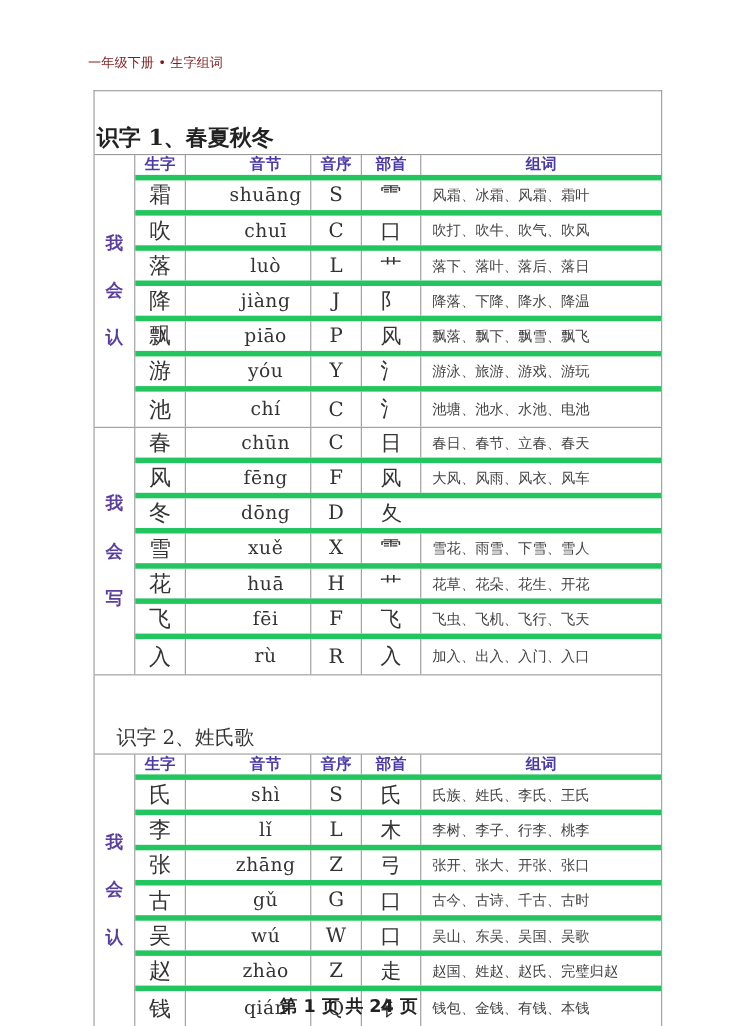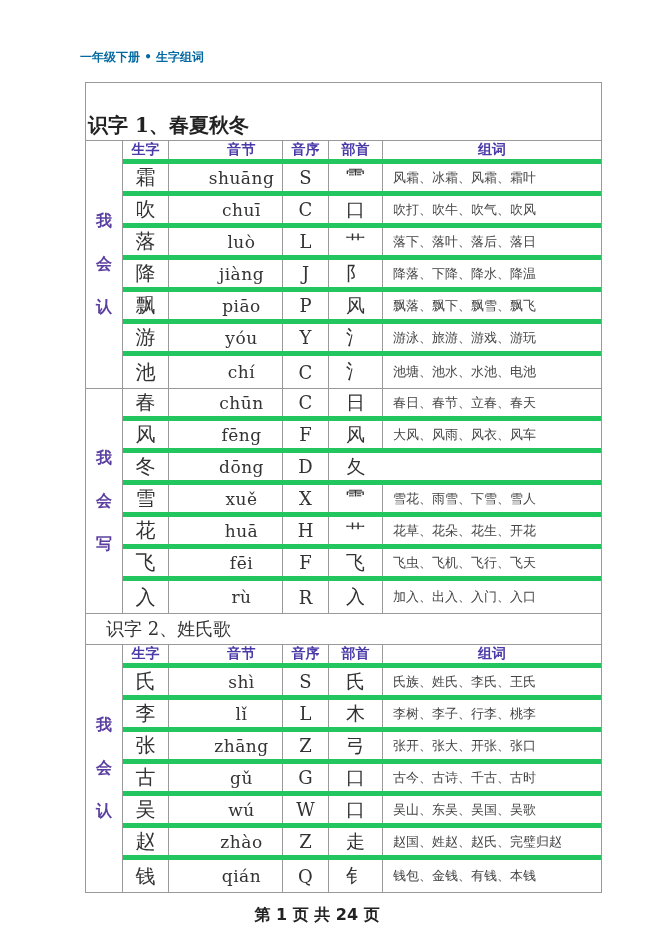--- a/index.html
+++ b/index.html
@@ -1,23 +1,23 @@
 <!DOCTYPE html>
 <html><head>
 <meta charset="utf-8">
 <style>
   html, body { margin: 0; padding: 0; background: #ffffff; }
   body { width: 663px; height: 933px; position: relative; overflow: hidden;
          font-family: "DejaVu Serif", "Liberation Serif", serif; color: #333; }
-  .doc-header { position: absolute; left: 80px; top: 49px; font-size: 12px; font-weight: bold;
-                font-family: "DejaVu Sans", "Liberation Sans", sans-serif; color: #0369a1; }
+  .doc-header { position: absolute; left: 80px; top: 49px; font-size: 12px; font-weight: normal;
+                font-family: "DejaVu Sans", "Liberation Sans", sans-serif; color: #7f1d1d; }
   .sheet { position: absolute; left: 85px; top: 82px; width: 515px; border: 1px solid #999; border-bottom: none; }
   .section-title { height: 31px; border-bottom: 1px solid #999; display: flex; align-items: center;
                    font-size: 20px; color: #222; padding-left: 2px; box-sizing: border-box; }
-  .section-title.s2 { font-size: 18px; padding-left: 20px; color: #333; font-weight: normal; }
+  .section-title.s2 { font-size: 18px; padding-left: 20px; color: #333; font-weight: normal; margin-top: 41px; }
   .section-title.s1 { font-weight: bold; font-family: "DejaVu Serif", serif; margin-top: 27px; }
   .group { display: flex; border-bottom: 1px solid #999; }
   .group-label { width: 36px; border-right: 1px solid #999; display: flex; flex-direction: column;
                  justify-content: center; align-items: center; gap: 22px; color: #5b3fa0;
                  font-weight: bold; font-size: 16px; font-family: "DejaVu Sans", sans-serif; }
   .rows { flex: 1; }
   .row { display: flex; height: 32px; border-bottom: 5px solid #22c55e; box-sizing: border-box; }
   .row:last-child { border-bottom: none; }
   .row.head { height: 23px; }
   .cell { display: flex; align-items: center; justify-content: center; border-right: 1px solid #999;

